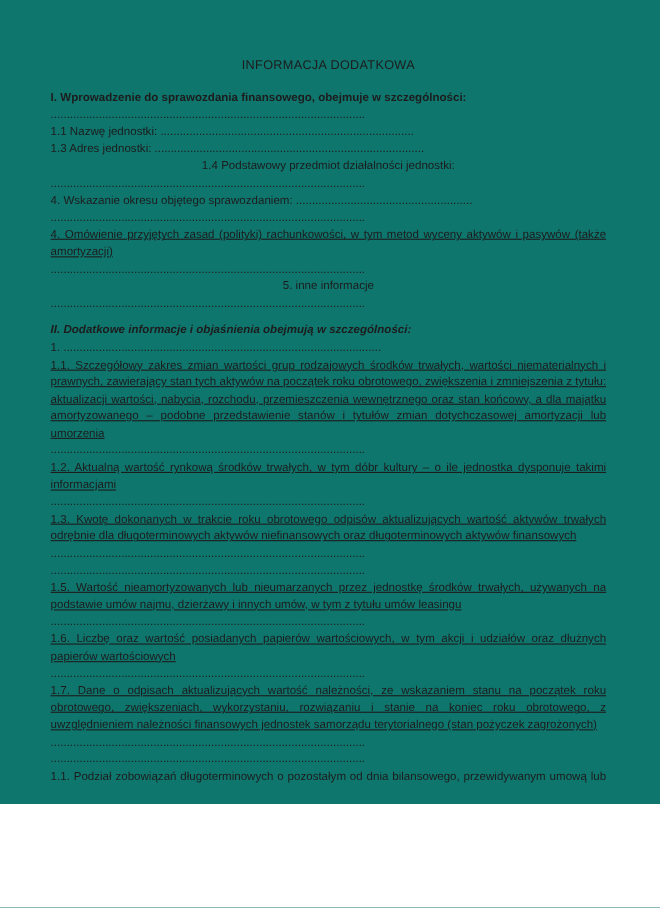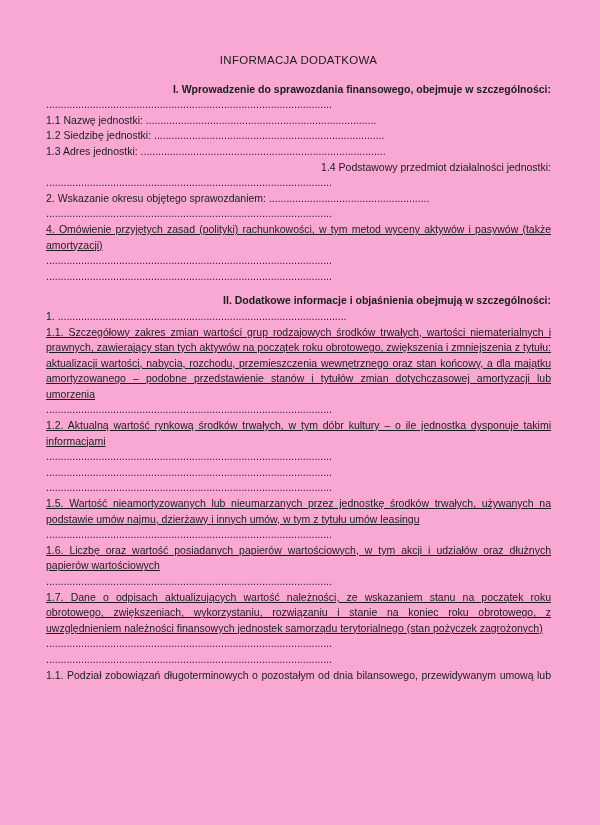--- a/index.html
+++ b/index.html
@@ -3,23 +3,23 @@
 <meta charset="utf-8">
 <style>
   html, body {
     margin: 0;
     padding: 0;
     background: #ffffff;
   }
   .page {
     position: relative;
     width: 600px;
-    height: 825px;
+    height: 731px;
     box-sizing: border-box;
-    background: #f9a8d4;
+    background: #0f766e;
     padding: 53px 49px 0 46px;
     font-family: "Liberation Sans", "DejaVu Sans", sans-serif;
     font-size: 10.5px;
     line-height: 15.6px;
     color: #1c1c1c;
     overflow: hidden;
   }
   .title {
     font-size: 11.5px;
     font-weight: 400;
@@ -27,69 +27,69 @@
     text-align: center;
     margin: 0 0 13px 0;
     line-height: 15.6px;
   }
   .doc-section { margin: 0; }
   .heading {
     font-size: 10.5px;
     font-weight: 700;
     margin: 0;
     line-height: 15.6px;
-    text-align: right;
   }
-  .doc-section + .doc-section .heading { margin-top: 9px; }
+  .doc-section + .doc-section .heading { margin-top: 9px; font-style: italic; }
   .blk {
     margin: 0;
     line-height: 15.6px;
     white-space: normal;
   }
   .blk.para { text-align: justify; text-decoration: underline; }
   .blk.cut {
     text-align: justify;
     text-align-last: justify;
     max-height: 15.6px;
     overflow: hidden;
   }
   .blk.dots, .blk.field {
     white-space: nowrap;
     overflow: hidden;
     text-align: left;
   }
-  .blk.line { text-align: right; }
+  .blk.line { text-align: center; }
 </style>
 </head>
 <body>
 
 <div class="page">
   <h1 class="title">INFORMACJA DODATKOWA</h1>
   <div id="doc-body">
       <section class="doc-section">
         <h2 class="heading">I. Wprowadzenie do sprawozdania finansowego, obejmuje w szczególności:</h2>
         <p class="blk dots">..................................................................................................</p>
         <p class="blk field">1.1 Nazwę jednostki: ...............................................................................</p>
-        <p class="blk field">1.2 Siedzibę jednostki: ...............................................................................</p>
         <p class="blk field">1.3 Adres jednostki: ....................................................................................</p>
         <p class="blk line">1.4 Podstawowy przedmiot działalności jednostki:</p>
         <p class="blk dots">..................................................................................................</p>
-        <p class="blk field">2. Wskazanie okresu objętego sprawozdaniem: .......................................................</p>
+        <p class="blk field">4. Wskazanie okresu objętego sprawozdaniem: .......................................................</p>
         <p class="blk dots">..................................................................................................</p>
         <p class="blk para">4. Omówienie przyjętych zasad (polityki) rachunkowości, w tym metod wyceny aktywów i pasywów (także amortyzacji)</p>
         <p class="blk dots">..................................................................................................</p>
+        <p class="blk line">5. inne informacje</p>
         <p class="blk dots">..................................................................................................</p>
       </section>
       <section class="doc-section">
         <h2 class="heading">II. Dodatkowe informacje i objaśnienia obejmują w szczególności:</h2>
         <p class="blk field">1. ...................................................................................................</p>
         <p class="blk para">1.1. Szczegółowy zakres zmian wartości grup rodzajowych środków trwałych, wartości niematerialnych i prawnych, zawierający stan tych aktywów na początek roku obrotowego, zwiększenia i zmniejszenia z tytułu: aktualizacji wartości, nabycia, rozchodu, przemieszczenia wewnętrznego oraz stan końcowy, a dla majątku amortyzowanego – podobne przedstawienie stanów i tytułów zmian dotychczasowej amortyzacji lub umorzenia</p>
         <p class="blk dots">..................................................................................................</p>
         <p class="blk para">1.2. Aktualną wartość rynkową środków trwałych, w tym dóbr kultury – o ile jednostka dysponuje takimi informacjami</p>
         <p class="blk dots">..................................................................................................</p>
+        <p class="blk para">1.3. Kwotę dokonanych w trakcie roku obrotowego odpisów aktualizujących wartość aktywów trwałych odrębnie dla długoterminowych aktywów niefinansowych oraz długoterminowych aktywów finansowych</p>
         <p class="blk dots">..................................................................................................</p>
         <p class="blk dots">..................................................................................................</p>
         <p class="blk para">1.5. Wartość nieamortyzowanych lub nieumarzanych przez jednostkę środków trwałych, używanych na podstawie umów najmu, dzierżawy i innych umów, w tym z tytułu umów leasingu</p>
         <p class="blk dots">..................................................................................................</p>
         <p class="blk para">1.6. Liczbę oraz wartość posiadanych papierów wartościowych, w tym akcji i udziałów oraz dłużnych papierów wartościowych</p>
         <p class="blk dots">..................................................................................................</p>
         <p class="blk para">1.7. Dane o odpisach aktualizujących wartość należności, ze wskazaniem stanu na początek roku obrotowego, zwiększeniach, wykorzystaniu, rozwiązaniu i stanie na koniec roku obrotowego, z uwzględnieniem należności finansowych jednostek samorządu terytorialnego (stan pożyczek zagrożonych)</p>
         <p class="blk dots">..................................................................................................</p>
         <p class="blk dots">..................................................................................................</p>
         <p class="blk cut">1.1. Podział zobowiązań długoterminowych o pozostałym od dnia bilansowego, przewidywanym umową lub</p>

